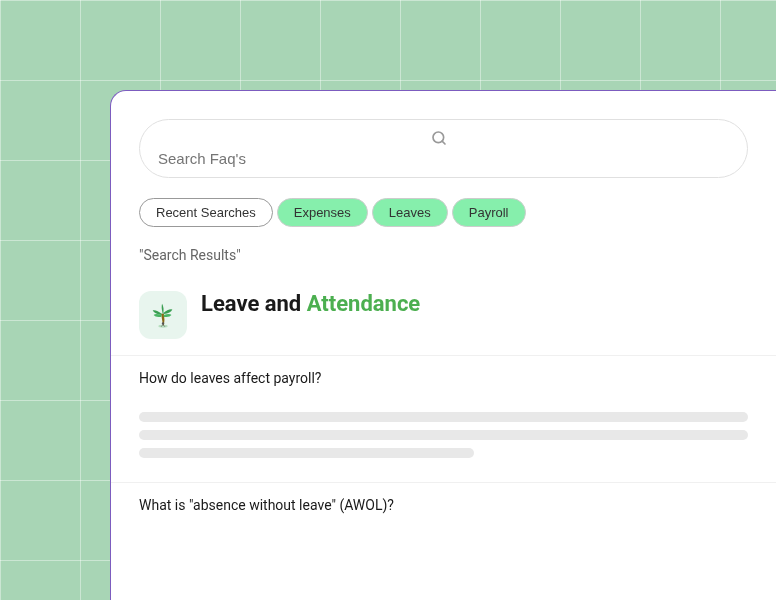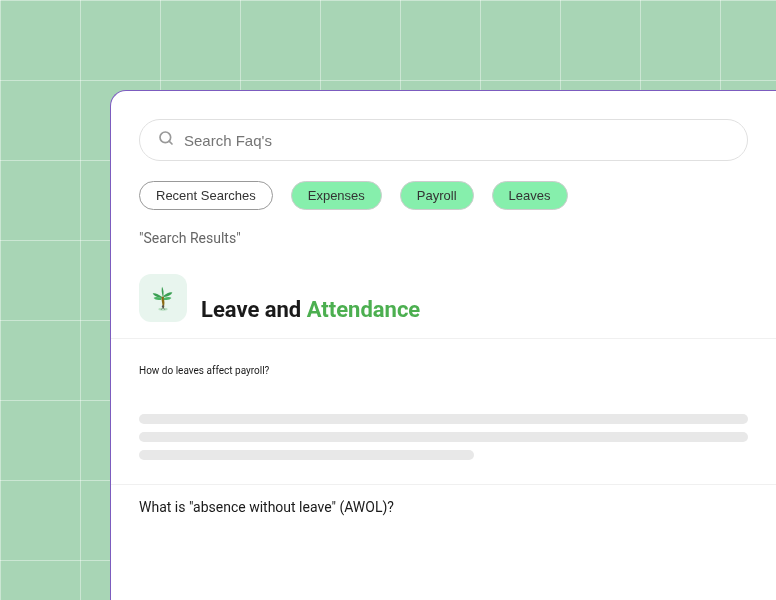--- a/index.html
+++ b/index.html
@@ -48,20 +48,21 @@
 
     
     .search-bar {
       display: flex;
       align-items: center;
       margin: 28px 28px 20px 28px;
       border: 1.5px solid #e0e0e0;
       border-radius: 50px;
       padding: 10px 18px;
       background: #fff;
+      flex-direction: column;
     }
 
     .search-icon {
       color: #999;
       font-size: 16px;
       margin-right: 10px;
       flex-shrink: 0;
     }
 
     .search-input {
@@ -69,21 +70,21 @@
       outline: none;
       font-size: 15px;
       color: #888;
       background: transparent;
       width: 100%;
     }
 
     
     .filter-chips {
       display: flex;
-      gap: 18px;
+      gap: 4px;
       padding: 0 28px 20px 28px;
       flex-wrap: wrap;
     }
 
     .chip {
       border: 1.5px solid #ccc;
       border-radius: 50px;
       padding: 6px 16px;
       font-size: 13px;
       color: #333;
@@ -100,21 +101,21 @@
     
     .search-results-label {
       padding: 0 28px 16px 28px;
       font-size: 14px;
       color: #666;
     }
 
     
     .category-header {
       display: flex;
-      align-items: flex-end;
+      align-items: flex-start;
       gap: 14px;
       padding: 12px 28px 16px 28px;
     }
 
     .category-icon {
       width: 48px;
       height: 48px;
       background: #e8f5ee;
       border-radius: 12px;
       display: flex;
@@ -129,22 +130,22 @@
       font-weight: 700;
       color: #1a1a1a;
     }
 
     .category-title .highlight {
       color: #4CAF50;
     }
 
     
     .faq-item {
-      padding: 26px 28px;
-      font-size: 10px;
+      padding: 14px 28px;
+      font-size: 14px;
       color: #1a1a1a;
       cursor: pointer;
       border-top: 1px solid #f0f0f0;
     }
 
     
     .skeleton-lines {
       padding: 12px 28px 16px 28px;
     }
 
@@ -179,22 +180,22 @@
         <circle cx="11" cy="11" r="8"></circle>
         <line x1="21" y1="21" x2="16.65" y2="16.65"></line>
       </svg>
     </span>
     <input class="search-input" type="text" placeholder="Search Faq's" style="">
   </div>
 
   <div class="filter-chips">
     <button class="chip active">Recent Searches</button>
     <button class="chip">Expenses</button>
+    <button class="chip">Leaves</button>
     <button class="chip">Payroll</button>
-    <button class="chip">Leaves</button>
   </div>
 
   <div class="search-results-label">"Search Results"</div>
 
   <div class="category-header">
     <div class="category-icon">
 
       <svg width="30" height="30" viewBox="0 0 64 64" xmlns="http://www.w3.org/2000/svg">
 
         <ellipse cx="32" cy="56" rx="10" ry="3" fill="#6dbf7a" opacity="0.4"></ellipse>

